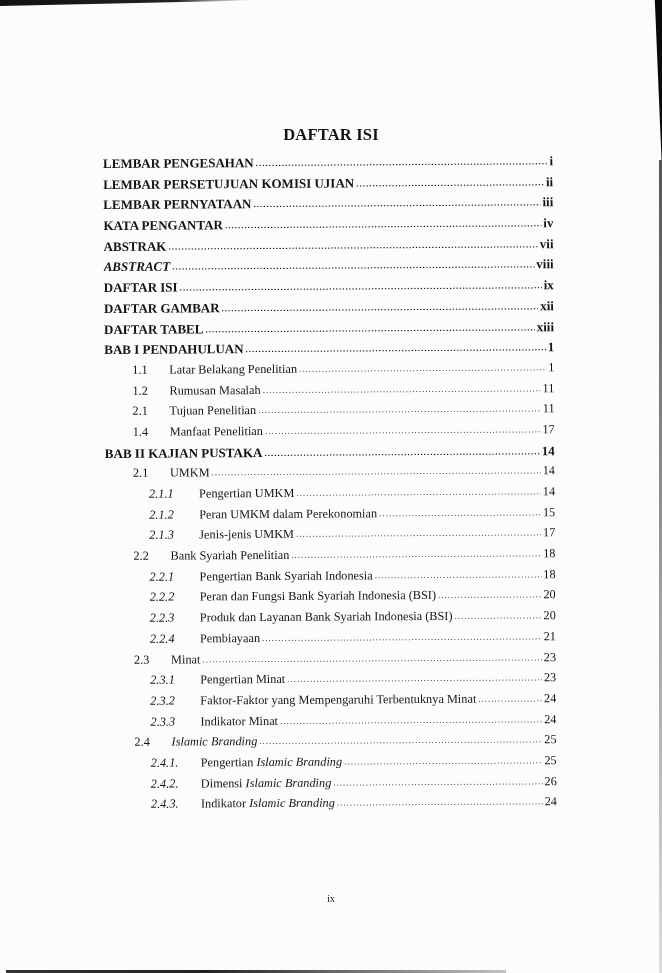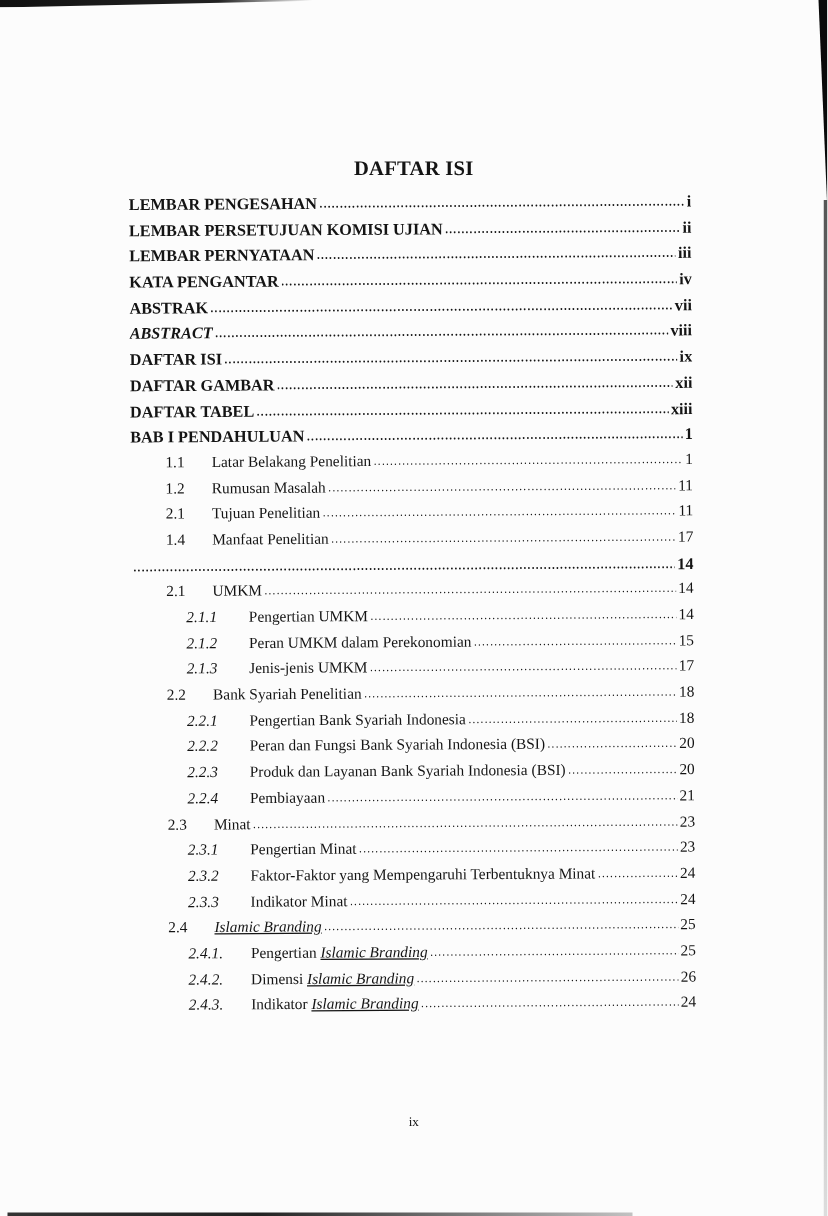--- a/index.html
+++ b/index.html
@@ -37,21 +37,21 @@
   }
   .row.main { font-weight: bold; font-size: 13px; }
   .row.sub { font-size: 12.3px; }
   .row .num { display: inline-block; flex: none; }
   .row.lvl1 { padding-left: 28px; }
   .row.lvl1 .num { width: 37px; }
   .row.lvl2 { padding-left: 44px; }
   .row.lvl2 .num { width: 50px; font-style: italic; }
   .row .label { flex: none; }
   .row .label.italic { font-style: italic; text-align: center; }
-  .row .label .it { font-style: italic; text-decoration: underline; }
+  .row .label .it { font-style: italic; }
   .row .dots {
     flex: 1 1 auto; overflow: hidden; margin: 0 2px; min-width: 10px;
     letter-spacing: 1px; font-size: 9px; position: relative; top: -1px;
   }
   .row .dots::before {
     content: "................................................................................................................................................................................................................";
   }
   .row .page { flex: none; text-align: right; }
   .page-number {
     position: absolute; left: 0; width: 662px; top: 893px; text-align: center; font-size: 10.5px;
@@ -136,20 +136,21 @@
       <span class="dots"></span>
       <span class="page">11</span>
     </div>
     <div class="row sub lvl1">
       <span class="num">1.4</span>
       <span class="label"><span>Manfaat Penelitian</span></span>
       <span class="dots"></span>
       <span class="page">17</span>
     </div>
     <div class="row main">
+      <span class="label"><span>BAB II KAJIAN PUSTAKA</span></span>
       <span class="dots"></span>
       <span class="page">14</span>
     </div>
     <div class="row sub lvl1">
       <span class="num">2.1</span>
       <span class="label"><span>UMKM</span></span>
       <span class="dots"></span>
       <span class="page">14</span>
     </div>
     <div class="row sub lvl2">

